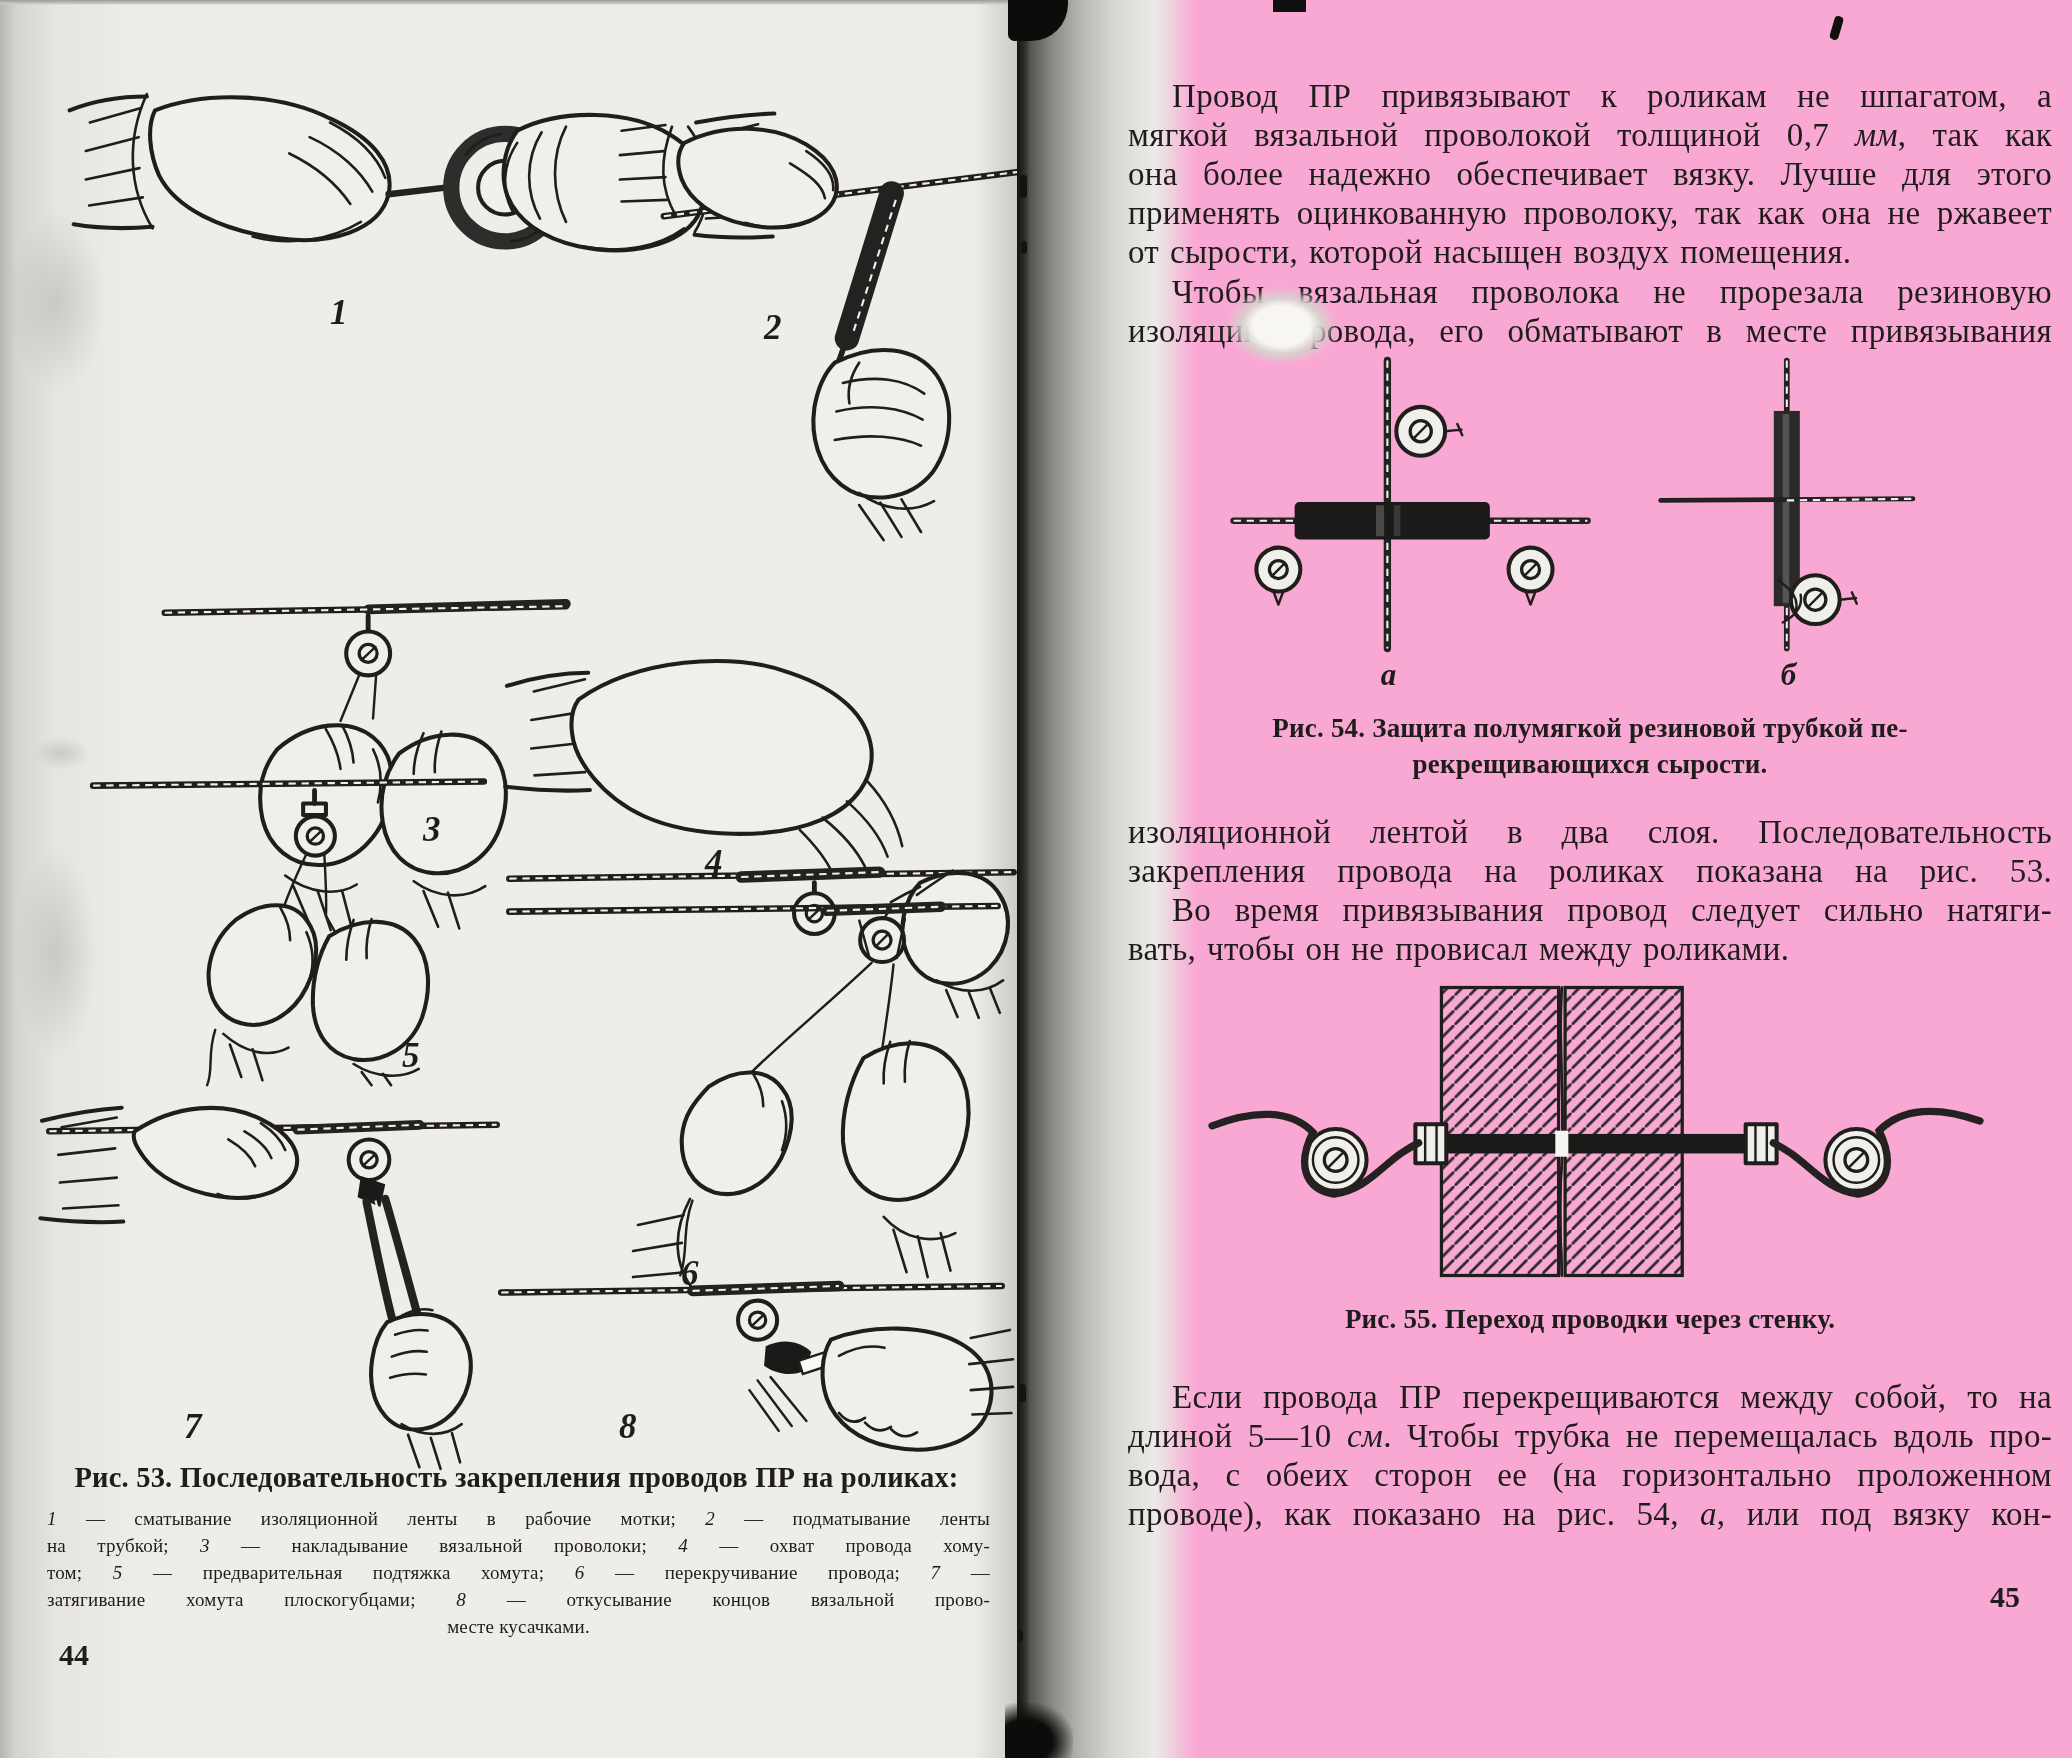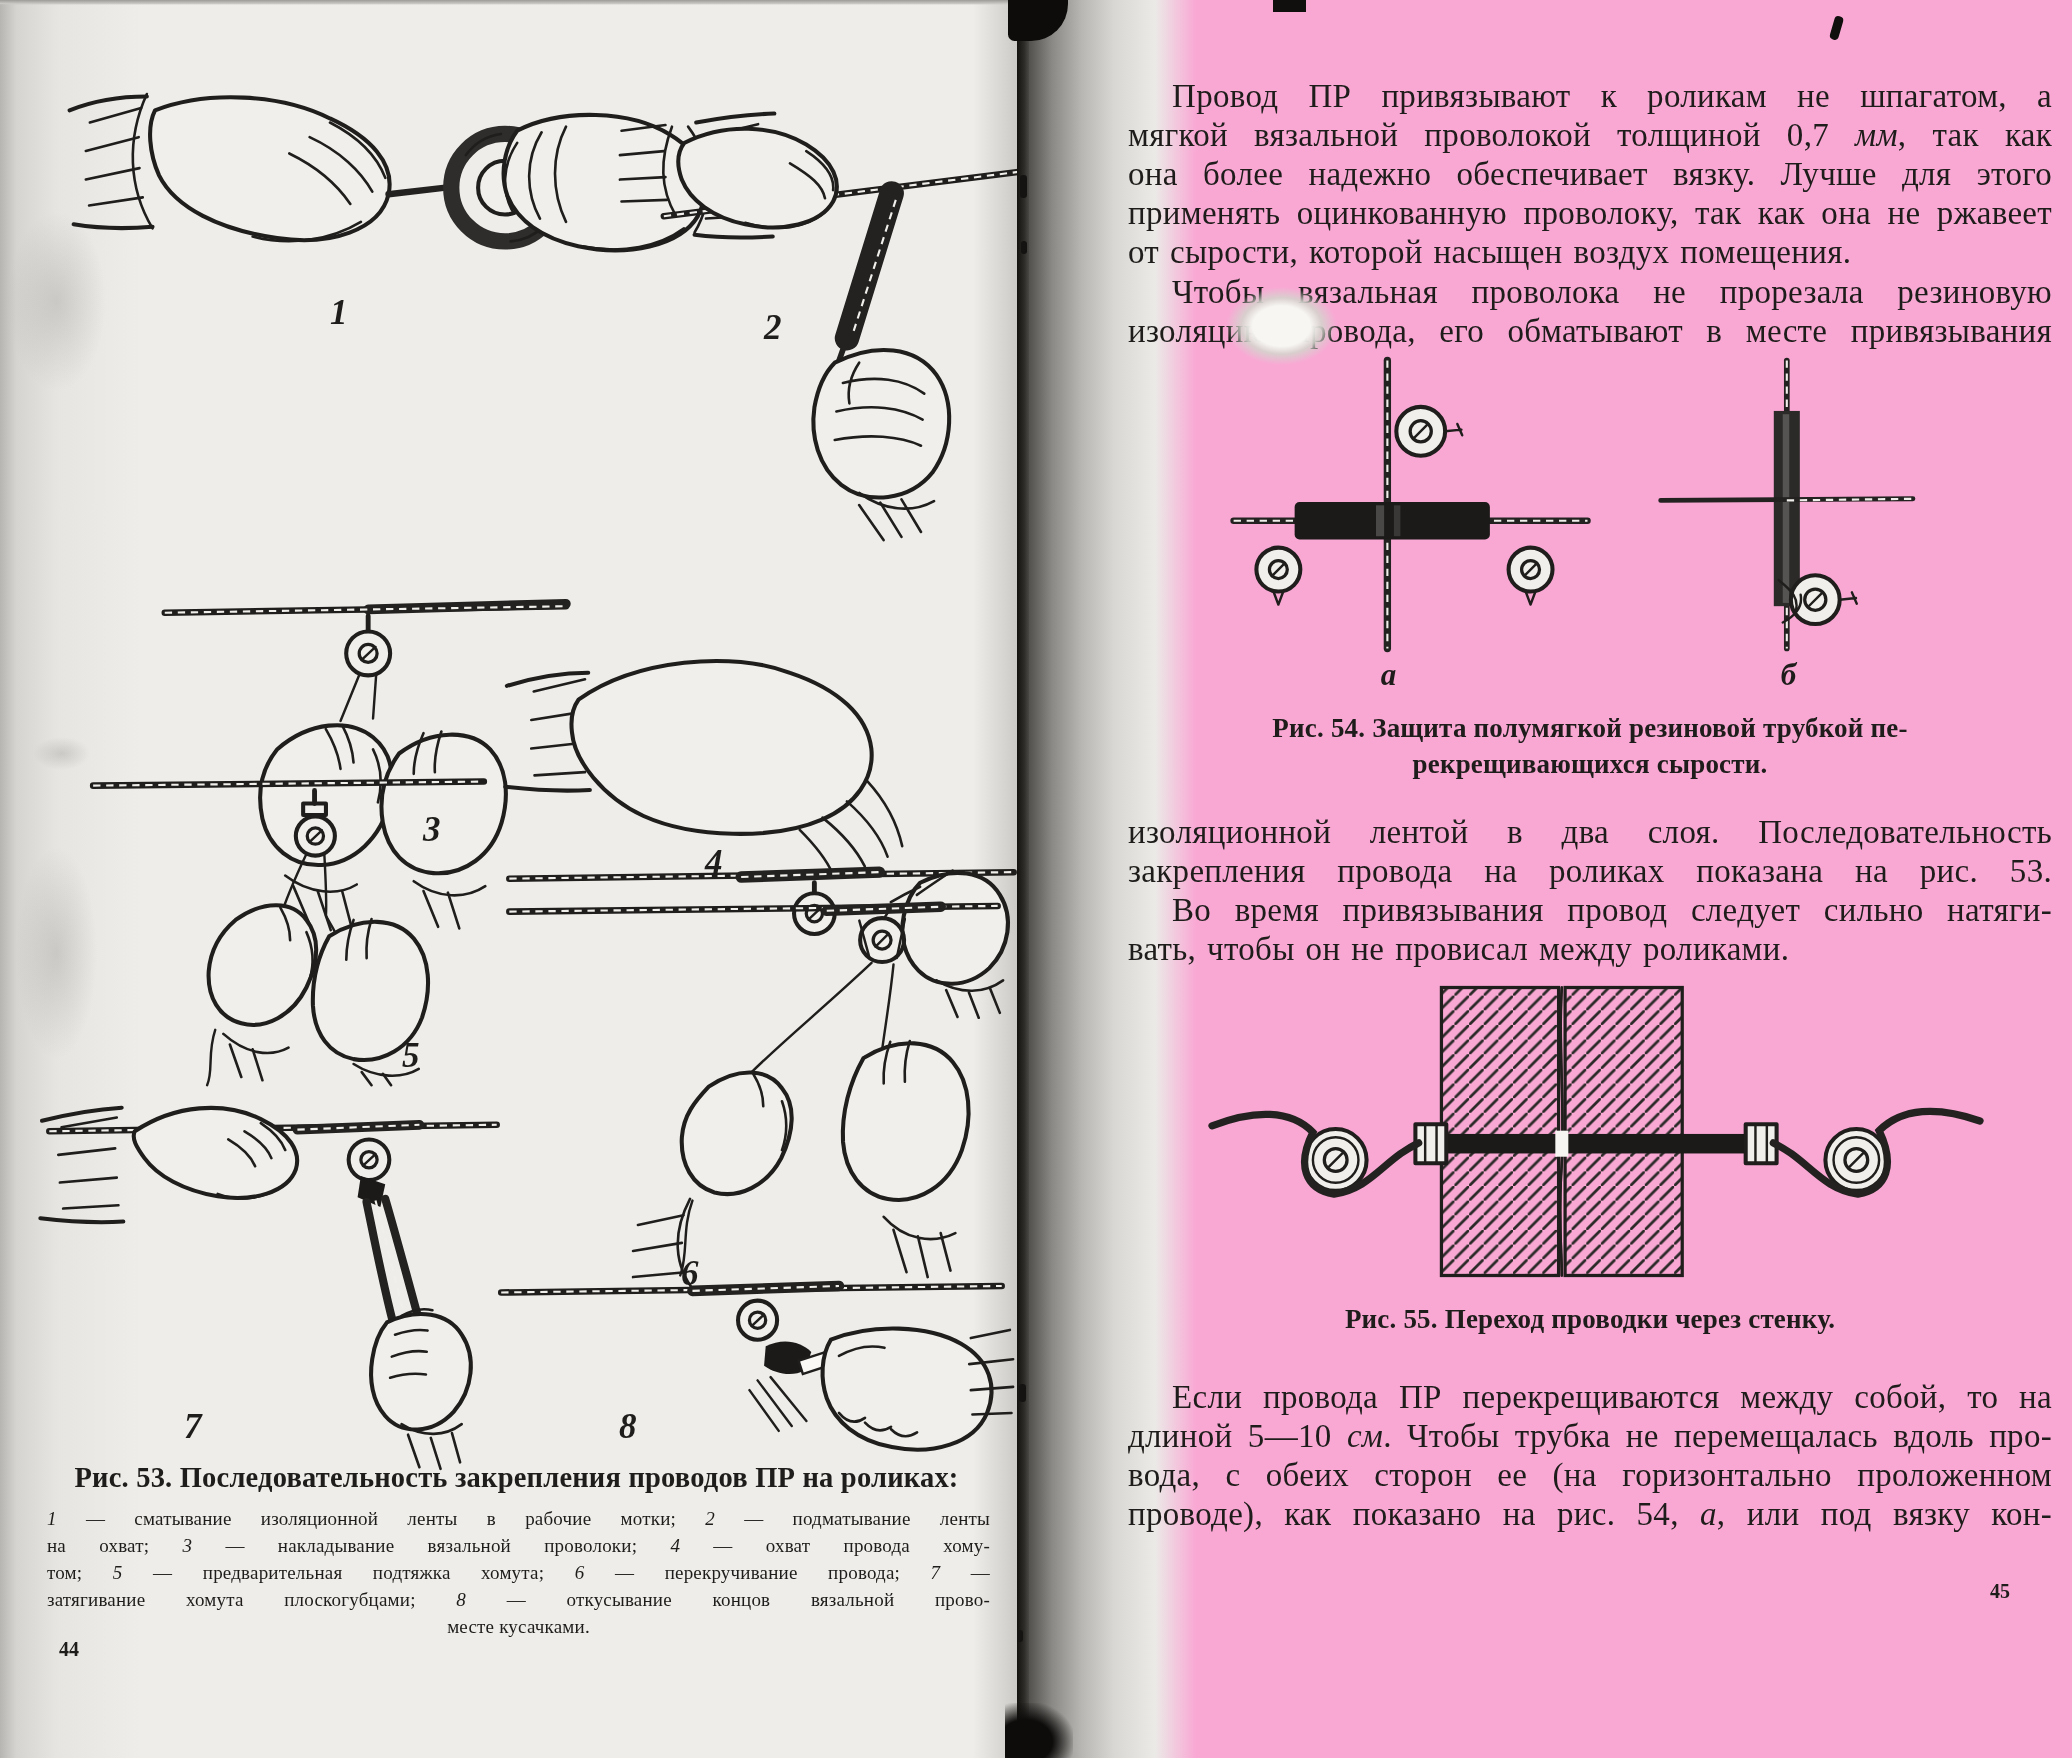--- a/index.html
+++ b/index.html
@@ -32,21 +32,21 @@
   .tl.last{text-align-last:left;}
   .tl.ind{text-indent:44px;}
   .it{font-style:italic;}
   .block{position:absolute;}
   .capline{width:100%;text-align:center;font-size:27px;font-weight:700;line-height:36px;letter-spacing:0.2px;}
   #caption53{left:42px;top:1462px;width:949px;text-align:center;font-size:28.5px;font-weight:700;letter-spacing:0.2px;}
   #legend53{left:47px;top:1505px;width:943px;}
   #legend53 .ll{width:100%;height:27px;line-height:27px;font-size:19px;letter-spacing:0.2px;
       text-align:justify;text-align-last:justify;}
   #legend53 .ll.center{text-align-last:center;}
-  .pagenum{position:absolute;font-size:20px;font-weight:600;}
+  .pagenum{position:absolute;font-size:30px;font-weight:600;}
   .fignum{position:absolute;font-size:35px;font-style:italic;font-weight:600;}
   .flabel{position:absolute;width:57px;text-align:center;font-size:31px;font-style:italic;font-weight:600;}
   .lpfig{position:absolute;}
   .lpfig svg{display:block;width:100%;height:100%;}
   
   svg .o{fill:none;stroke:#201e1c;stroke-width:5;stroke-linecap:round;stroke-linejoin:round;}
   svg .p{fill:#f1efeb;stroke:#201e1c;stroke-width:5;stroke-linejoin:round;}
   svg .h{fill:none;stroke:#201e1c;stroke-width:3.2;stroke-linecap:round;}
   svg .w{fill:none;stroke:#201e1c;stroke-width:8;stroke-linecap:round;}
   svg .wd{fill:none;stroke:#242220;stroke-linecap:round;}
@@ -233,21 +233,21 @@
     <div class="fignum" style="left:705px;top:843px;">4</div>
     <div class="fignum" style="left:402px;top:1036px;">5</div>
     <div class="fignum" style="left:681px;top:1254px;">6</div>
     <div class="fignum" style="left:184px;top:1407px;">7</div>
     <div class="fignum" style="left:619px;top:1407px;">8</div>
 
     <div id="caption53" class="block">Рис. 53. Последовательность закрепления проводов ПР на роликах:</div>
 
     <div id="legend53" class="block">
       <div class="ll"><span class="it">1</span><span> — сматывание изоляционной ленты в рабочие мотки; </span><span class="it">2</span><span> — подматывание ленты</span></div>
-      <div class="ll"><span>на охват; </span><span class="it">3</span><span> — накладывание вязальной проволоки; </span><span class="it">4</span><span> — охват провода хому-</span></div>
+      <div class="ll"><span>на трубкой; </span><span class="it">3</span><span> — накладывание вязальной проволоки; </span><span class="it">4</span><span> — охват провода хому-</span></div>
       <div class="ll"><span>том; </span><span class="it">5</span><span> — предварительная подтяжка хомута; </span><span class="it">6</span><span> — перекручивание провода; </span><span class="it">7</span><span> —</span></div>
       <div class="ll"><span>затягивание хомута плоскогубцами; </span><span class="it">8</span><span> — откусывание концов вязальной прово-</span></div>
       <div class="ll center"><span>месте кусачками.</span></div>
     </div>
 
     <div class="pagenum" style="left:59px;top:1638px;">44</div>
   </div>
 
   <div id="right-page" class="page">
     <div class="edgeG"></div>

